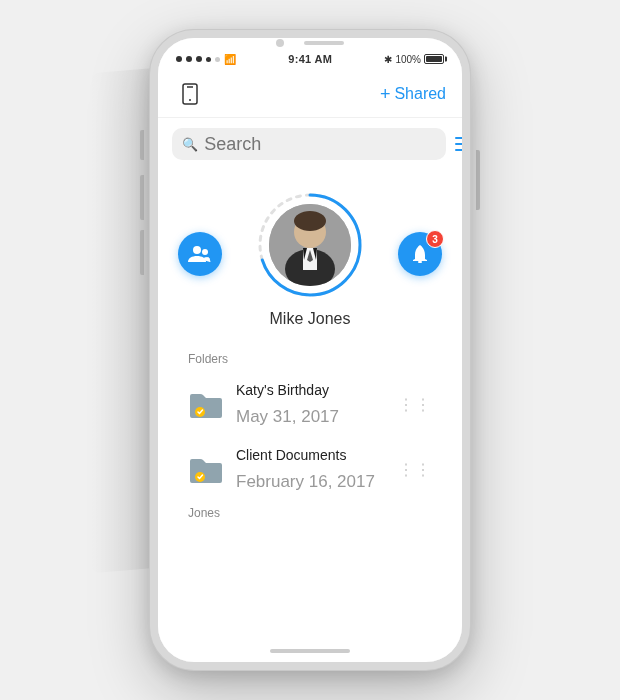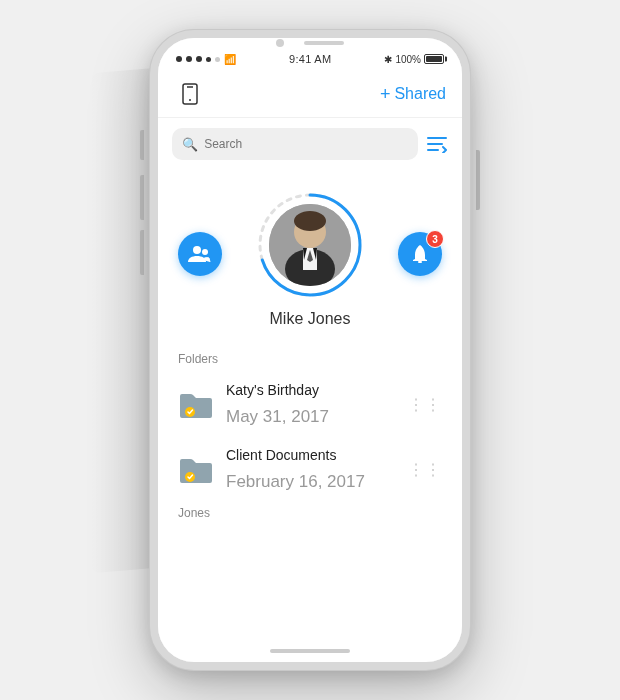--- a/index.html
+++ b/index.html
@@ -107,21 +107,21 @@
       border-radius: 50%;
       background: #333;
     }
     .signal-dot.small { width: 5px; height: 5px; }
     .wifi-icon {
       font-size: 10px;
       color: #333;
     }
     .status-center {
       font-size: 11px;
-      font-weight: 400;
+      font-weight: 700;
       color: #333;
       letter-spacing: 0.3px;
     }
     .status-right {
       display: flex;
       align-items: center;
       gap: 3px;
       font-size: 10px;
       color: #333;
     }
@@ -237,21 +237,21 @@
       padding: 0 10px;
       gap: 6px;
     }
     .search-icon-inner {
       color: #aaa;
       font-size: 13px;
     }
     .search-input {
       border: none;
       background: transparent;
-      font-size: 12px;
+      font-size: 18px;
       color: #999;
       outline: none;
       flex: 1;
     }
     .sort-icon {
       color: #2196f3;
       font-size: 18px;
       cursor: pointer;
       display: flex;
       align-items: center;
@@ -366,21 +366,21 @@
     }
     .tab-divider {
       width: 1.5px;
       background: #2196f3;
     }
 
     
     .file-list {
       flex: 1;
       overflow-y: auto;
-      padding: 10px 4px;
+      padding: 10px 14px;
     }
     .section-label {
       font-size: 12px;
       color: #888;
       font-weight: 500;
       padding: 4px 16px 6px;
     }
     .file-item {
       display: flex;
       align-items: center;

